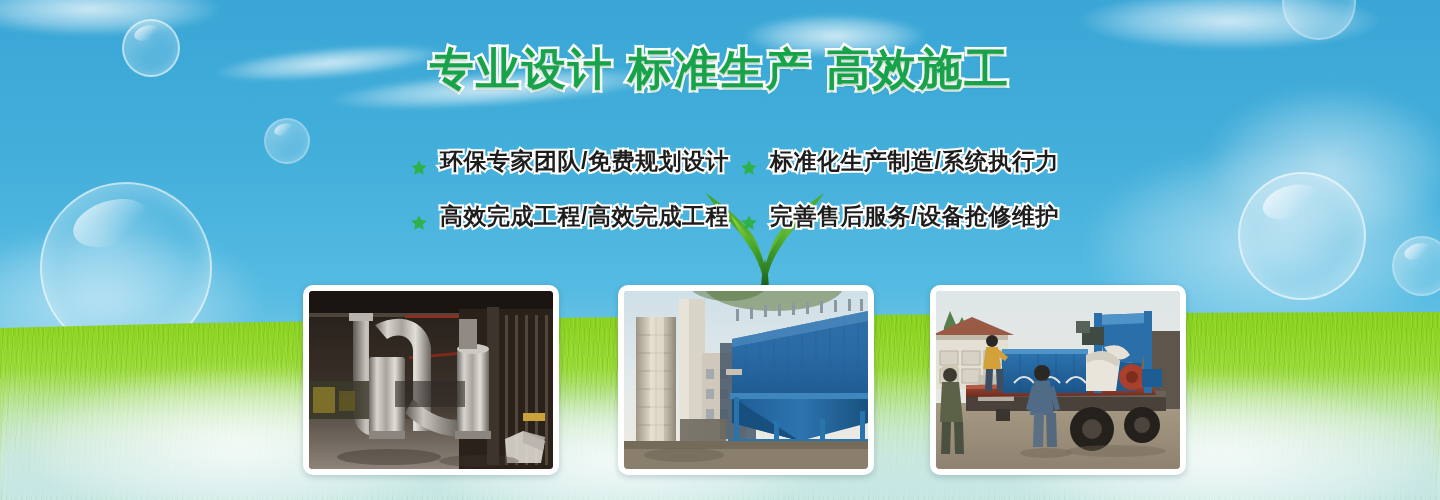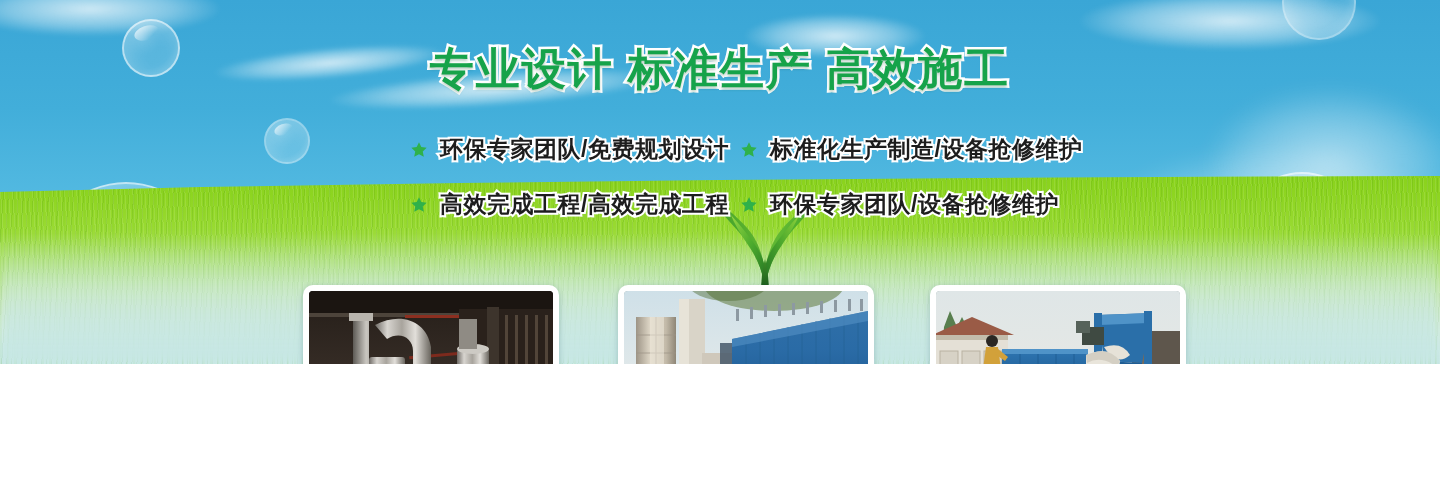--- a/index.html
+++ b/index.html
@@ -4,21 +4,21 @@
 <style>
   * { margin:0; padding:0; box-sizing:border-box; }
   html, body {
     width:1440px; height:500px;
     overflow:hidden;
     font-family:"Liberation Sans","DejaVu Sans",sans-serif;
   }
 
   #banner {
     position:relative;
-    width:1440px; height:364px;
+    width:1440px; height:500px;
     overflow:hidden;
     background:linear-gradient(180deg,#3aa6d6 0%,#42aeda 30%,#55bbe2 58%,#7ccbe8 76%,#a9dced 100%);
   }
 
   
   .sky {
     position:absolute; left:0; top:0; width:1440px; height:340px;
   }
   .cloudwisp {
     position:absolute;
@@ -105,21 +105,21 @@
   
   .features {
     position:absolute; left:410px; top:122px;
     width:680px;
     display:grid;
     grid-template-columns:330px 350px;
     grid-auto-rows:55px;
   }
   .feature {
     display:flex;
-    align-items:center;
+    align-items:flex-end;
     gap:12px;
   }
   .feature .star {
     flex:0 0 auto;
     width:18px; height:18px;
     color:#2fb14a;
     display:block;
   }
   .feature .ftext {
     font-size:23px;
@@ -219,35 +219,35 @@
       <svg class="star" viewBox="0 0 24 24" aria-hidden="true">
         <path fill="currentColor" d="M12 1.6l3.1 6.5 7.1.9-5.2 4.9 1.4 7L12 17.5 5.6 20.9 7 13.9 1.8 9l7.1-.9z"></path>
       </svg>
       <span class="ftext">环保专家团队/免费规划设计</span>
     </div>
 
     <div class="feature">
       <svg class="star" viewBox="0 0 24 24" aria-hidden="true">
         <path fill="currentColor" d="M12 1.6l3.1 6.5 7.1.9-5.2 4.9 1.4 7L12 17.5 5.6 20.9 7 13.9 1.8 9l7.1-.9z"></path>
       </svg>
-      <span class="ftext">标准化生产制造/设备抢修维护</span>
+      <span class="ftext">标准化生产制造/系统执行力</span>
     </div>
 
     <div class="feature">
       <svg class="star" viewBox="0 0 24 24" aria-hidden="true">
         <path fill="currentColor" d="M12 1.6l3.1 6.5 7.1.9-5.2 4.9 1.4 7L12 17.5 5.6 20.9 7 13.9 1.8 9l7.1-.9z"></path>
       </svg>
       <span class="ftext">高效完成工程/高效完成工程</span>
     </div>
 
     <div class="feature">
       <svg class="star" viewBox="0 0 24 24" aria-hidden="true">
         <path fill="currentColor" d="M12 1.6l3.1 6.5 7.1.9-5.2 4.9 1.4 7L12 17.5 5.6 20.9 7 13.9 1.8 9l7.1-.9z"></path>
       </svg>
-      <span class="ftext">环保专家团队/设备抢修维护</span>
+      <span class="ftext">完善售后服务/设备抢修维护</span>
     </div>
 
   </div>
 
   <div class="photo" id="photo-1">
     <div class="inner">
       <svg class="ph-svg" viewBox="0 0 244 178" preserveAspectRatio="none" aria-hidden="true">
         <defs>
           <linearGradient id="p1bg" x1="0" y1="0" x2="0" y2="1">
             <stop offset="0%" stop-color="#241d18"></stop>

